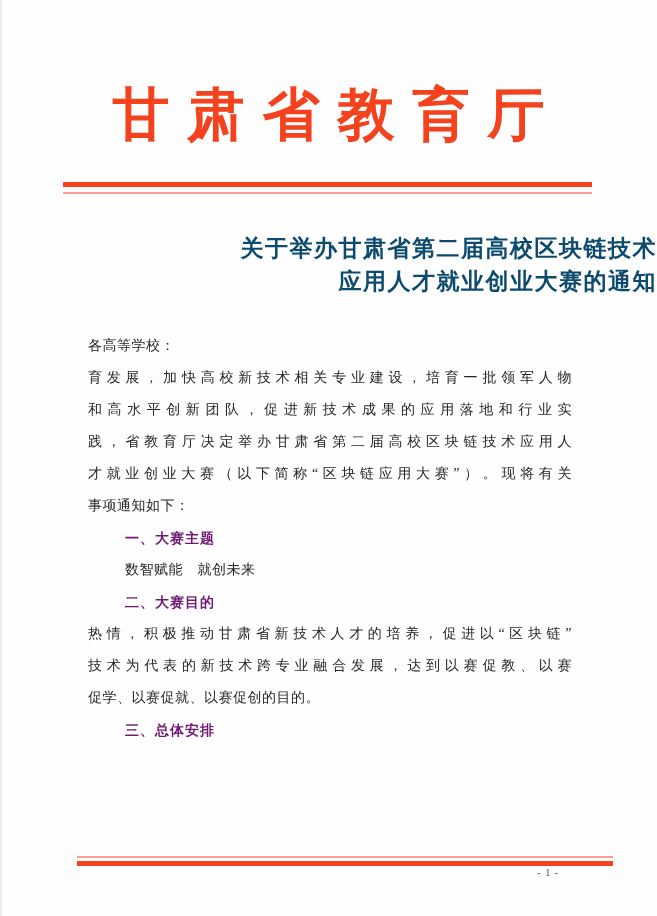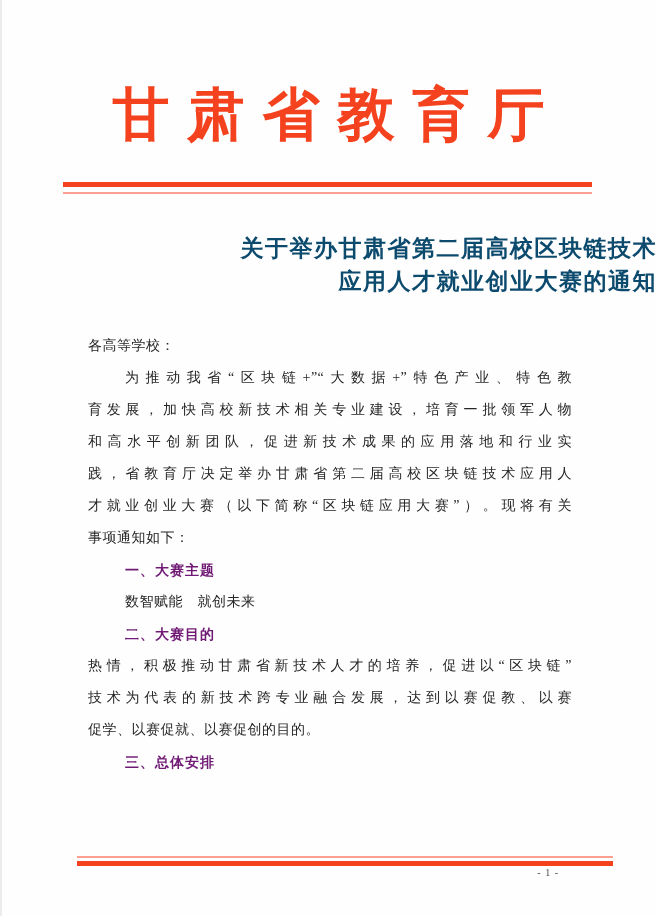--- a/index.html
+++ b/index.html
@@ -119,21 +119,20 @@
     <div class="thin"></div>
   </div>
 
   <h1 class="doc-title">
     <span>关于举办甘肃省第二届高校区块链技术</span><br>
     <span>应用人才就业创业大赛的通知</span>
   </h1>
 
   <div class="doc-body">
     <div class="line">各高等学校：</div>
-    <div class="line just indent">为推动我省“区块链+”“大数据+”特色产业、特色教</div>
     <div class="line just">育发展，加快高校新技术相关专业建设，培育一批领军人物</div>
     <div class="line just">和高水平创新团队，促进新技术成果的应用落地和行业实</div>
     <div class="line just">践，省教育厅决定举办甘肃省第二届高校区块链技术应用人</div>
     <div class="line just">才就业创业大赛（以下简称“区块链应用大赛”）。现将有关</div>
     <div class="line">事项通知如下：</div>
     <div class="line indent heading">一、大赛主题</div>
     <div class="line indent">数智赋能　就创未来</div>
     <div class="line indent heading">二、大赛目的</div>
     <div class="line just">热情，积极推动甘肃省新技术人才的培养，促进以“区块链”</div>
     <div class="line just">技术为代表的新技术跨专业融合发展，达到以赛促教、以赛</div>

